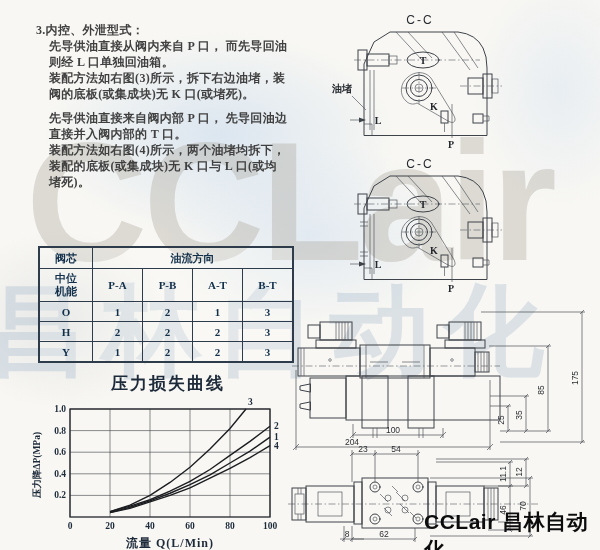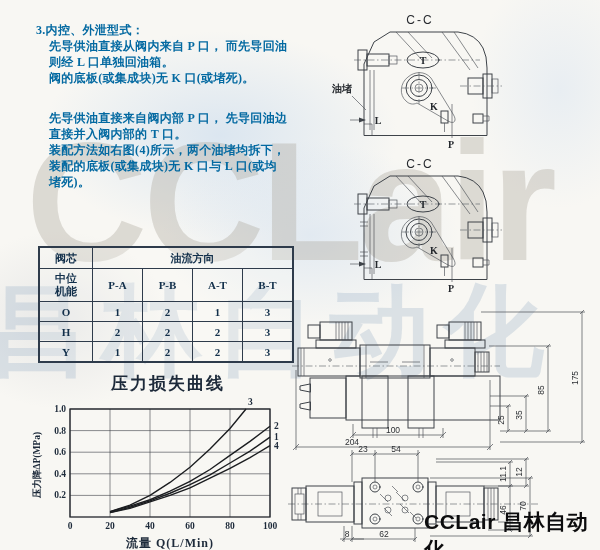--- a/index.html
+++ b/index.html
@@ -10,21 +10,21 @@
   #blob1{left:40px;top:30px;width:360px;height:210px;background:radial-gradient(ellipse at center,rgba(184,209,236,.45),rgba(184,209,236,0) 70%);}
   #blob2{left:160px;top:140px;width:300px;height:190px;background:radial-gradient(ellipse at center,rgba(190,212,238,.38),rgba(190,212,238,0) 70%);}
   #blob3{left:-50px;top:230px;width:220px;height:180px;background:radial-gradient(ellipse at center,rgba(198,201,207,.35),rgba(198,201,207,0) 70%);}
   #blob4{left:470px;top:-30px;width:180px;height:240px;background:radial-gradient(ellipse at center,rgba(200,218,240,.32),rgba(200,218,240,0) 70%);}
   .wm-latin{position:absolute;left:26px;top:118px;font-family:"Liberation Sans",sans-serif;
         font-weight:bold;font-size:168px;line-height:168px;letter-spacing:-4px;
         color:rgba(166,160,150,.34);white-space:nowrap;pointer-events:none;}
   .wm-cn{position:absolute;left:-12px;top:282px;font-weight:bold;font-size:100px;line-height:100px;
         letter-spacing:14px;color:rgba(152,174,199,.30);white-space:nowrap;pointer-events:none;}
   
-  .sec{position:absolute;left:36px;width:296px;color:#0369a1;font-size:12px;font-weight:bold;
+  .sec{position:absolute;left:36px;width:296px;color:#404040;font-size:12px;font-weight:bold;
        line-height:16px;letter-spacing:.3px;}
   #sec3{top:22px;} #sec4{top:110px;}
   .sec .line{padding-left:13px;}
   
   .caption{position:absolute;left:36px;top:228px;font-size:11.5px;font-weight:bold;color:#1d2a3a;letter-spacing:.2px;}
   table.perf{position:absolute;left:38px;top:246px;border-collapse:collapse;border:2px solid #2e3b4b;
        font-size:11px;color:#13304b;font-weight:bold;}
   table.perf td{border:1px solid #2e3b4b;text-align:center;padding:0 2px;background:rgba(250,250,248,.25);}
   td.c0{width:48px;} td.cv{width:45px;}
   tr.h1 td{height:20px;} tr.h2 td{height:32px;line-height:13px;} tr.dr td{height:19px;}
@@ -54,20 +54,21 @@
   <div class="blob" id="blob2"></div>
   <div class="blob" id="blob3"></div>
   <div class="blob" id="blob4"></div>
   <div class="wm-latin">CCLair</div>
   <div class="wm-cn">昌林自动化</div>
 
   <div class="sec" id="sec3">
     <div>3.内控、外泄型式：</div>
     <div class="line">先导供油直接从阀内来自 P 口， 而先导回油</div>
     <div class="line">则经 L 口单独回油箱。</div>
+    <div class="line">装配方法如右图(3)所示，拆下右边油堵，装</div>
     <div class="line">阀的底板(或集成块)无 K 口(或堵死)。</div>
   </div>
 
   <div class="sec" id="sec4">
     <div class="line">先导供油直接来自阀内部 P 口， 先导回油边</div>
     <div class="line">直接并入阀内部的 T 口。</div>
     <div class="line">装配方法如右图(4)所示，两个油堵均拆下，</div>
     <div class="line">装配的底板(或集成块)无 K 口与 L 口(或均</div>
     <div class="line">堵死)。</div>
   </div>

